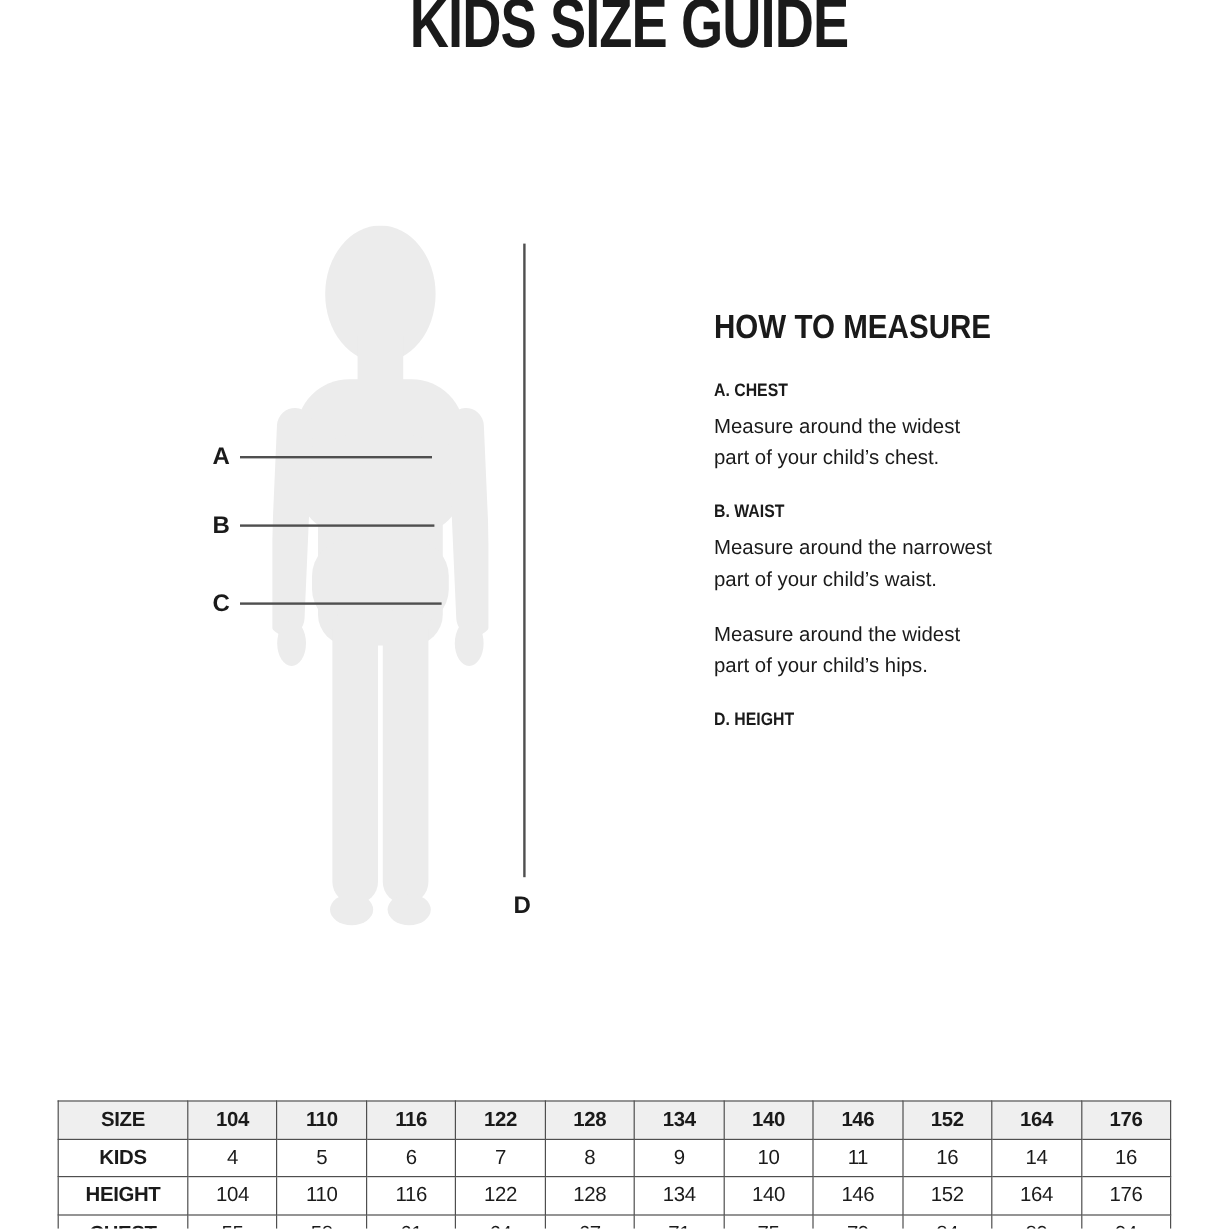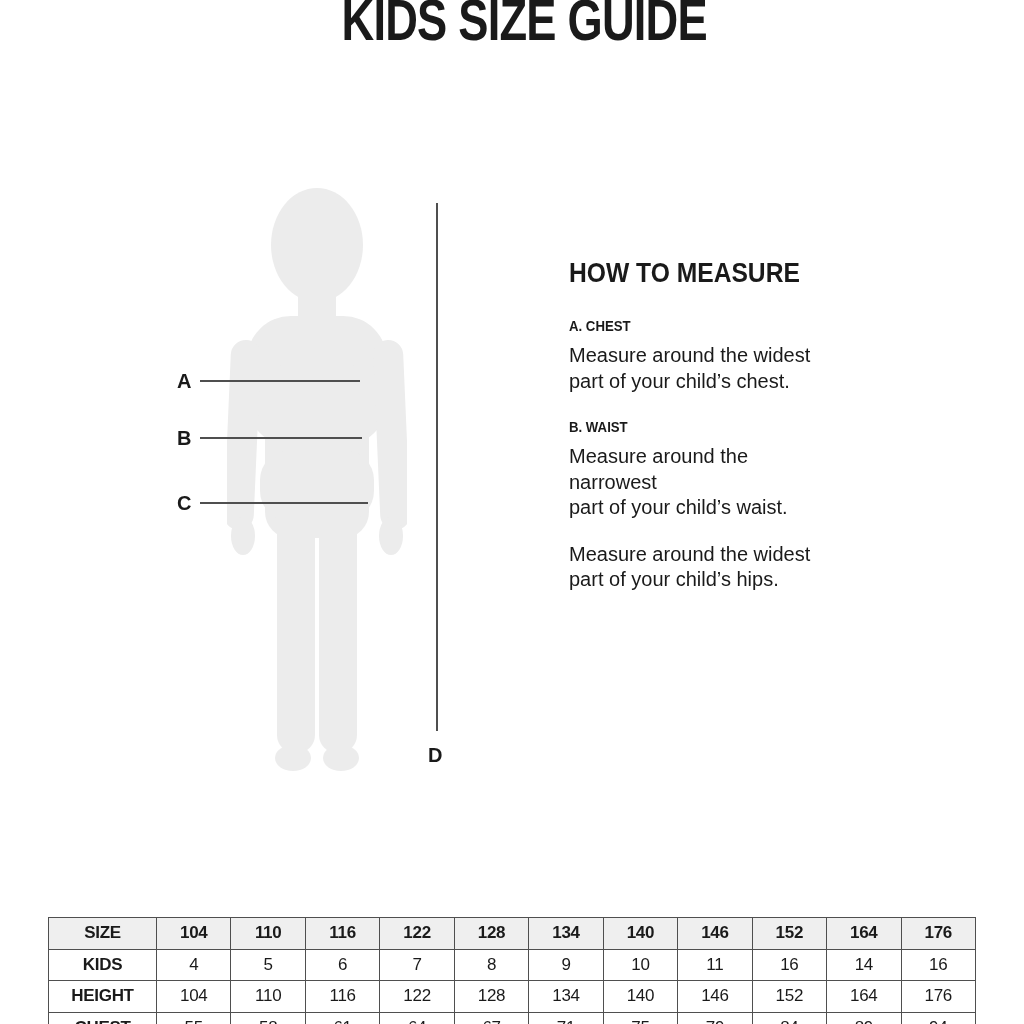--- a/index.html
+++ b/index.html
@@ -27,25 +27,25 @@
   .line-b { left:200px; top:437px; width:162px; }
   .line-c { left:200px; top:502px; width:168px; }
   .vline  { position:absolute; left:436px; top:203px; height:528px; width:0; border-left:2px solid #4f4f4f; }
   .mlabel { position:absolute; font-weight:bold; font-size:20px; line-height:22px; }
   .label-a { left:177px; top:370px; }
   .label-b { left:177px; top:427px; }
   .label-c { left:177px; top:492px; }
   .label-d { left:428px; top:744px; }
 
   
-  .howto { position:absolute; left:569px; top:258px; width:266px; }
+  .howto { position:absolute; left:595px; top:258px; width:266px; }
   .howto h2 { margin:0 0 26px 0; font-size:28px; line-height:30px; font-weight:bold; }
   .cond { display:inline-block; transform:scaleX(0.88); transform-origin:0 50%; white-space:nowrap; }
   .msection h3 { margin:0 0 5px 0; font-size:15px; line-height:24px; font-weight:bold; }
-  .msection p { margin:0 0 21px 0; font-size:20px; line-height:25.5px; white-space:pre-line; }
+  .msection p { margin:0 0 21px 0; font-size:17px; line-height:25.5px; white-space:pre-line; }
 
   
   .size-table {
     position:absolute; left:48px; top:917px;
     border-collapse:collapse; table-layout:fixed; width:928px;
   }
   .size-table th, .size-table td {
     border:1.5px solid #4f4f4f; height:30.5px; padding:0;
     text-align:center; vertical-align:middle; font-size:17px; letter-spacing:-0.3px;margin-left:20px;
   }
@@ -104,20 +104,21 @@
       <p>Measure around the narrowest
 part of your child’s waist.</p>
     </div>
 
     <div class="msection">
       <p>Measure around the widest
 part of your child’s hips.</p>
     </div>
 
     <div class="msection">
+      <h3><span class="cond">D. HEIGHT</span></h3>
     </div>
   </section>
 
   <table class="size-table">
     <colgroup>
       <col style="width:108px">
       <col span="11">
     </colgroup>
     <thead>
         <tr>

